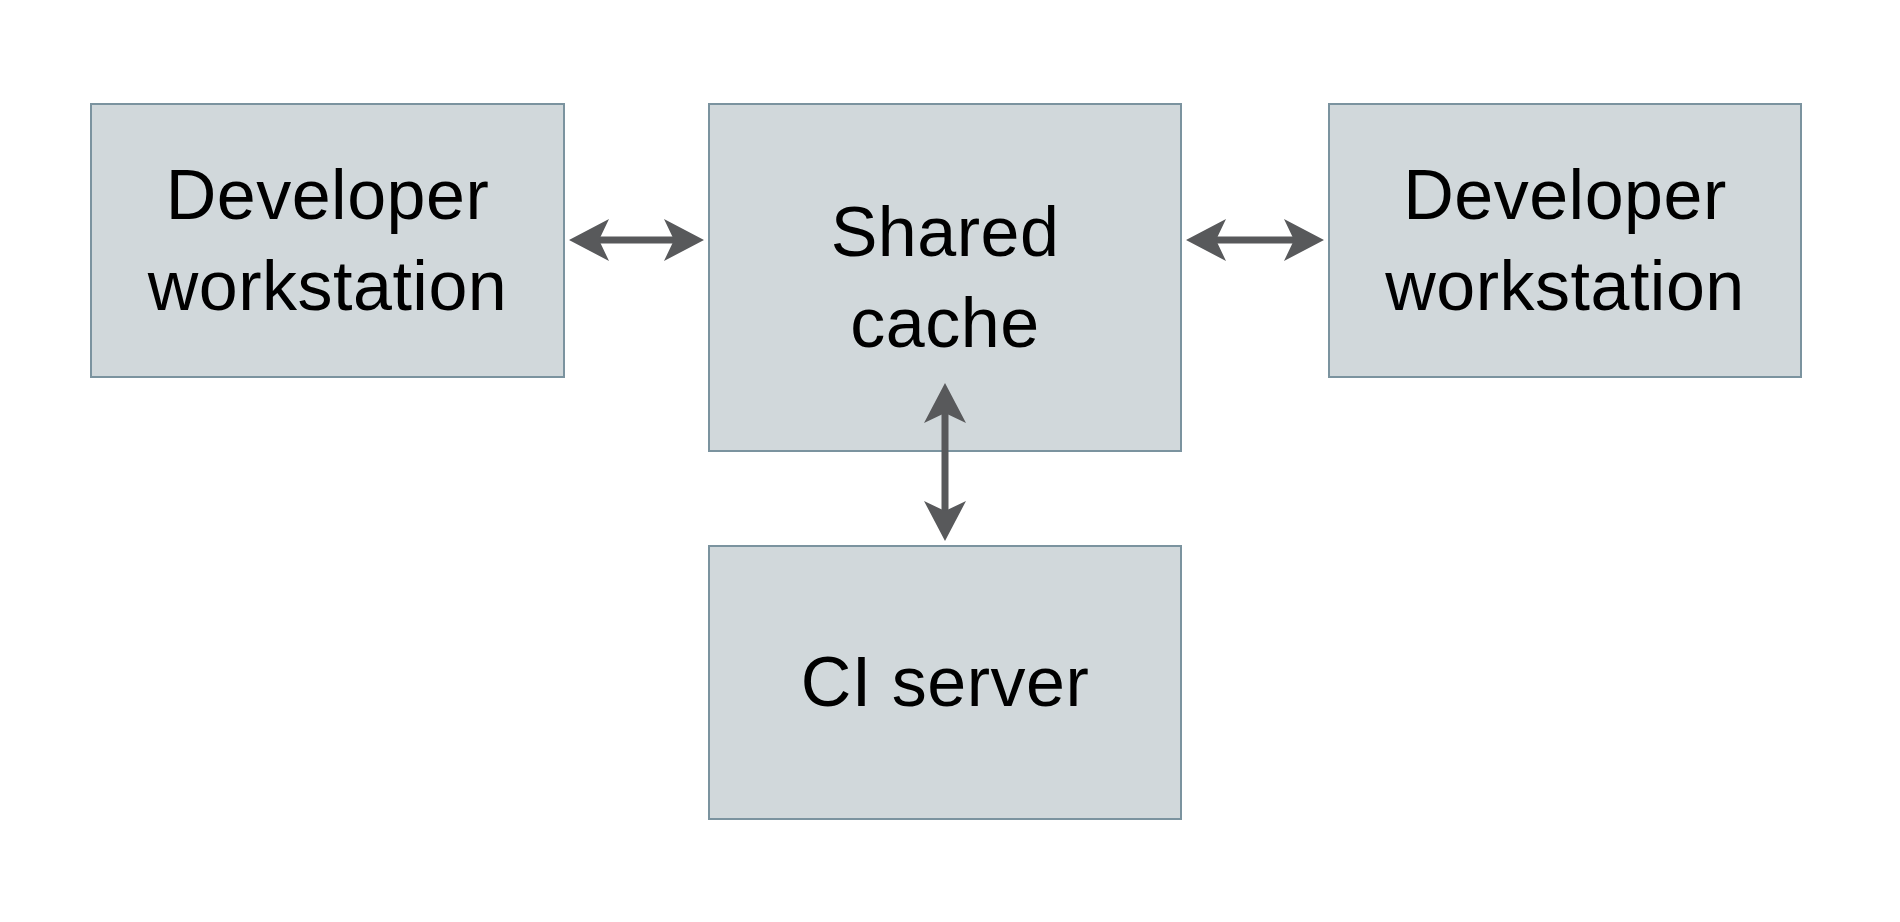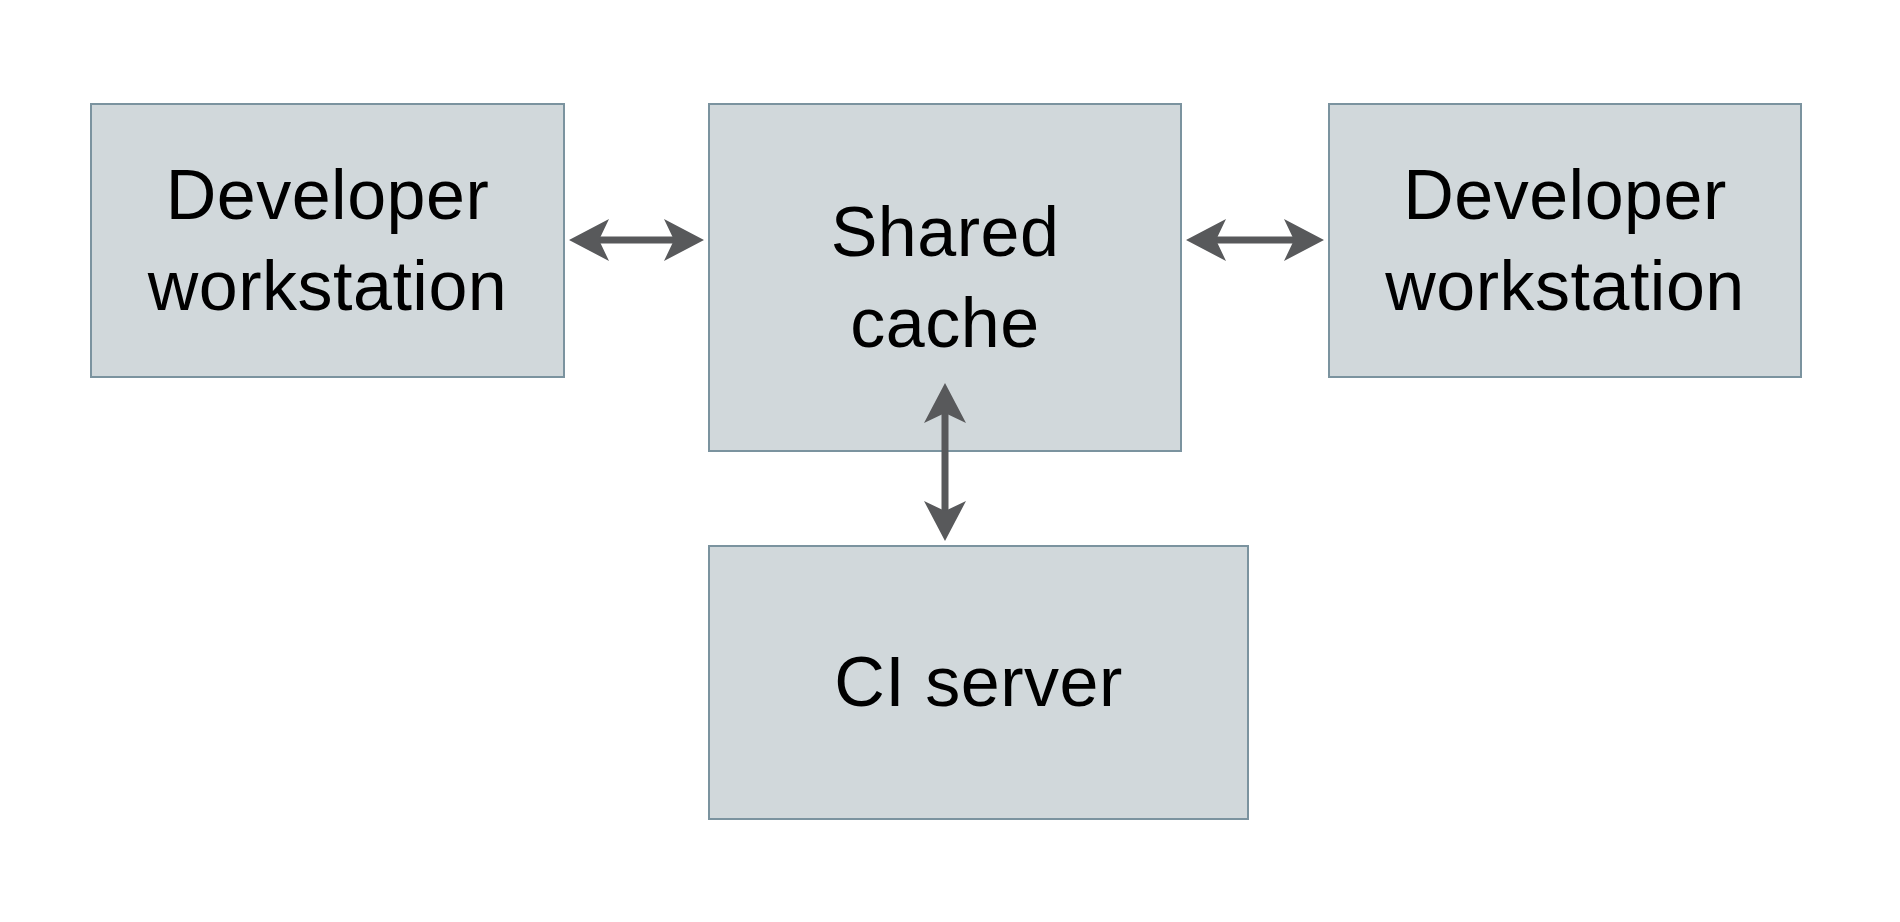--- a/index.html
+++ b/index.html
@@ -35,21 +35,21 @@
     font-size: 70px;
     line-height: 1.3;
     color: var(--text);
     text-align: center;
     white-space: pre-line;
     letter-spacing: 0.5px;
   }
   .node-dev-left   { left: 90px;   top: 103px; width: 475px; height: 275px; }
   .node-cache      { left: 708px;  top: 103px; width: 474px; height: 349px; }
   .node-dev-right  { left: 1328px; top: 103px; width: 474px; height: 275px; }
-  .node-ci         { left: 708px;  top: 545px; width: 541px; height: 275px; }
+  .node-ci         { left: 708px;  top: 545px; width: 474px; height: 275px; }
   .edge { position: absolute; display: block; }
   .edge .shaft { stroke: var(--arrow); stroke-width: 7; }
   .edge .head  { fill: var(--arrow); stroke: none; }
   .edge-left     { left: 565px;  top: 208px; }
   .edge-right    { left: 1182px; top: 208px; }
   .edge-vertical { left: 913px;  top: 379px; }
 </style>
 </head>
 <body>
 

